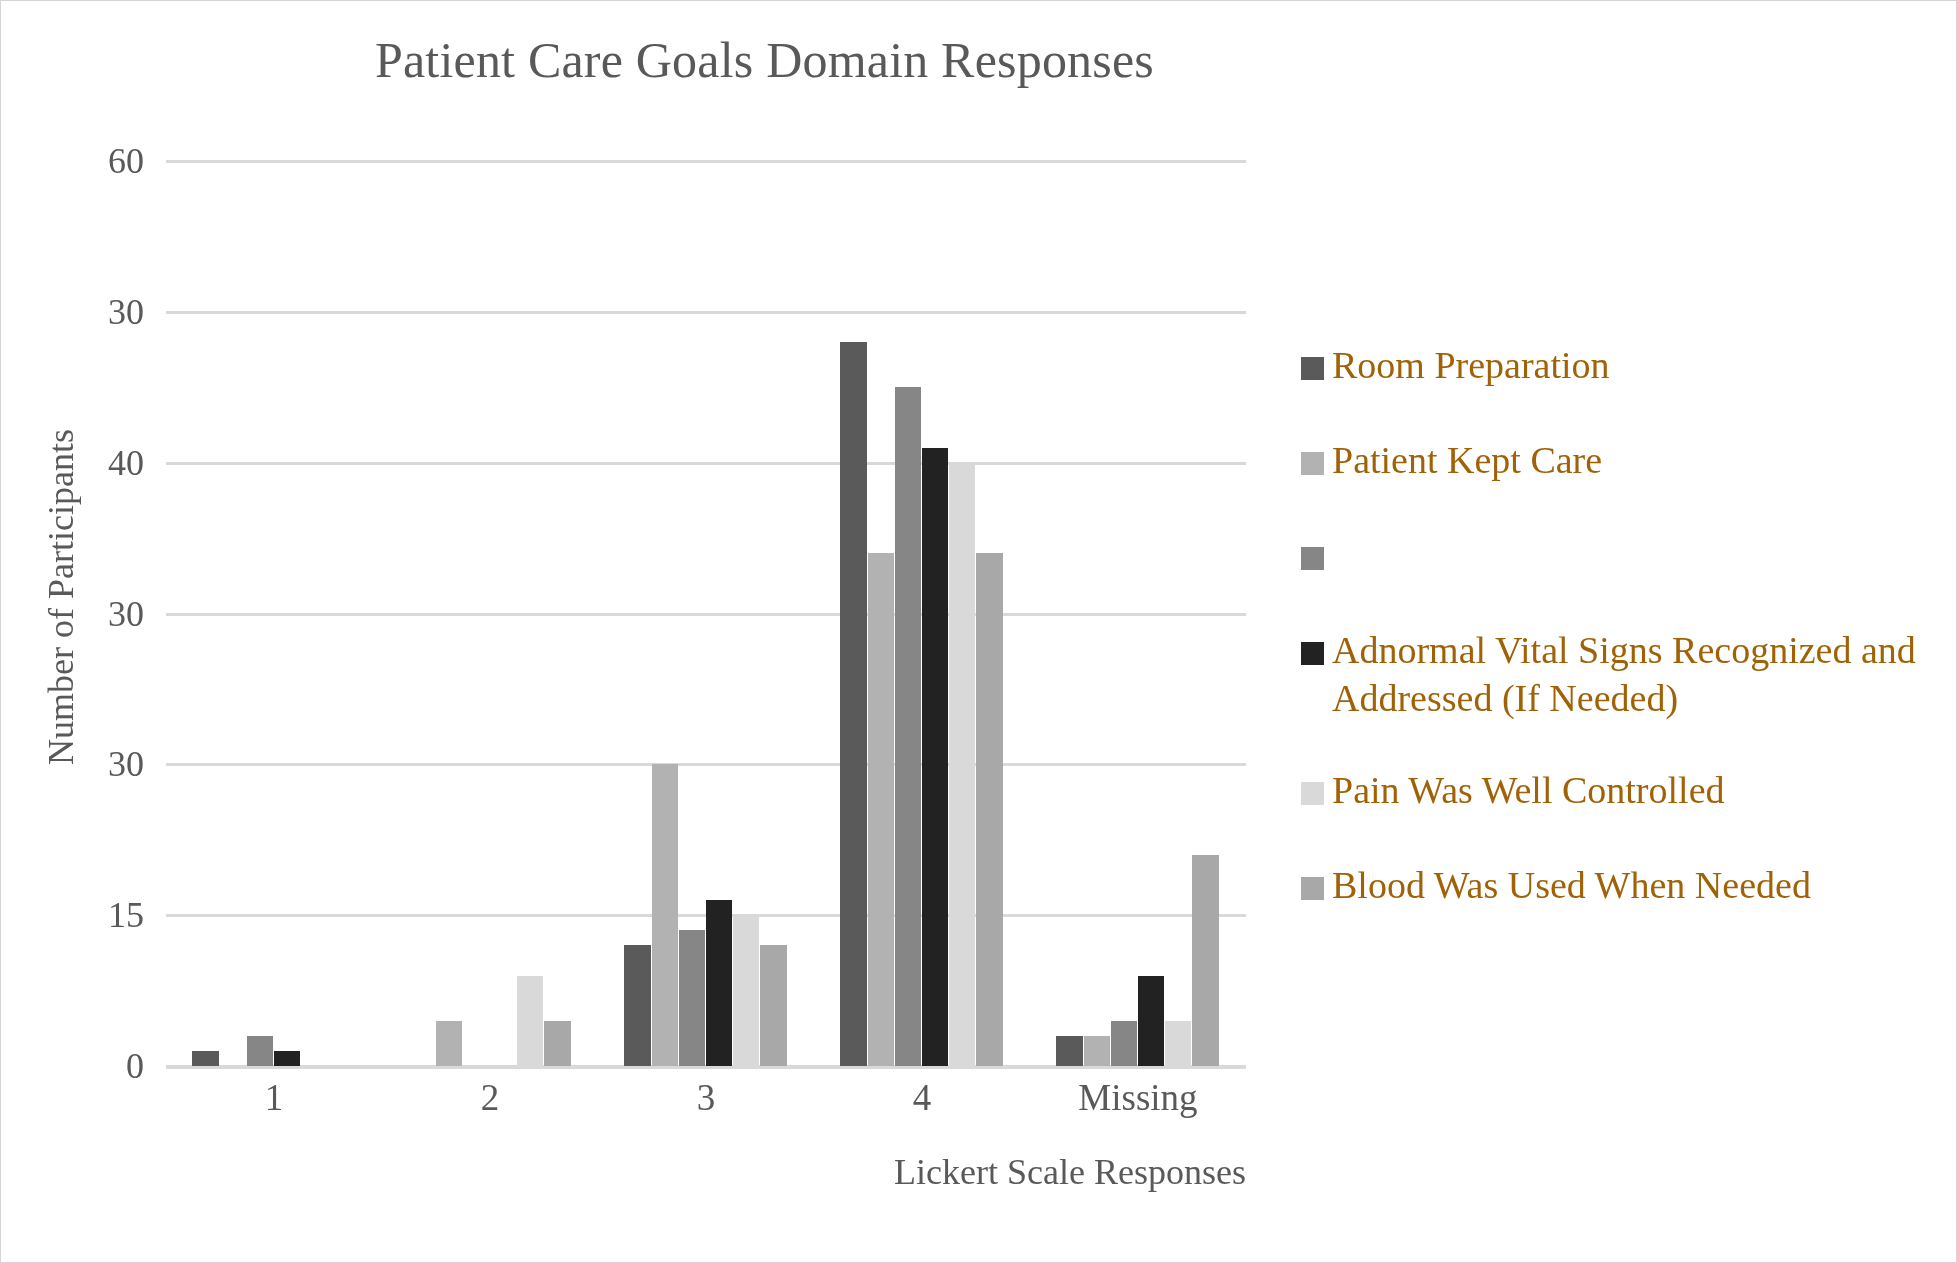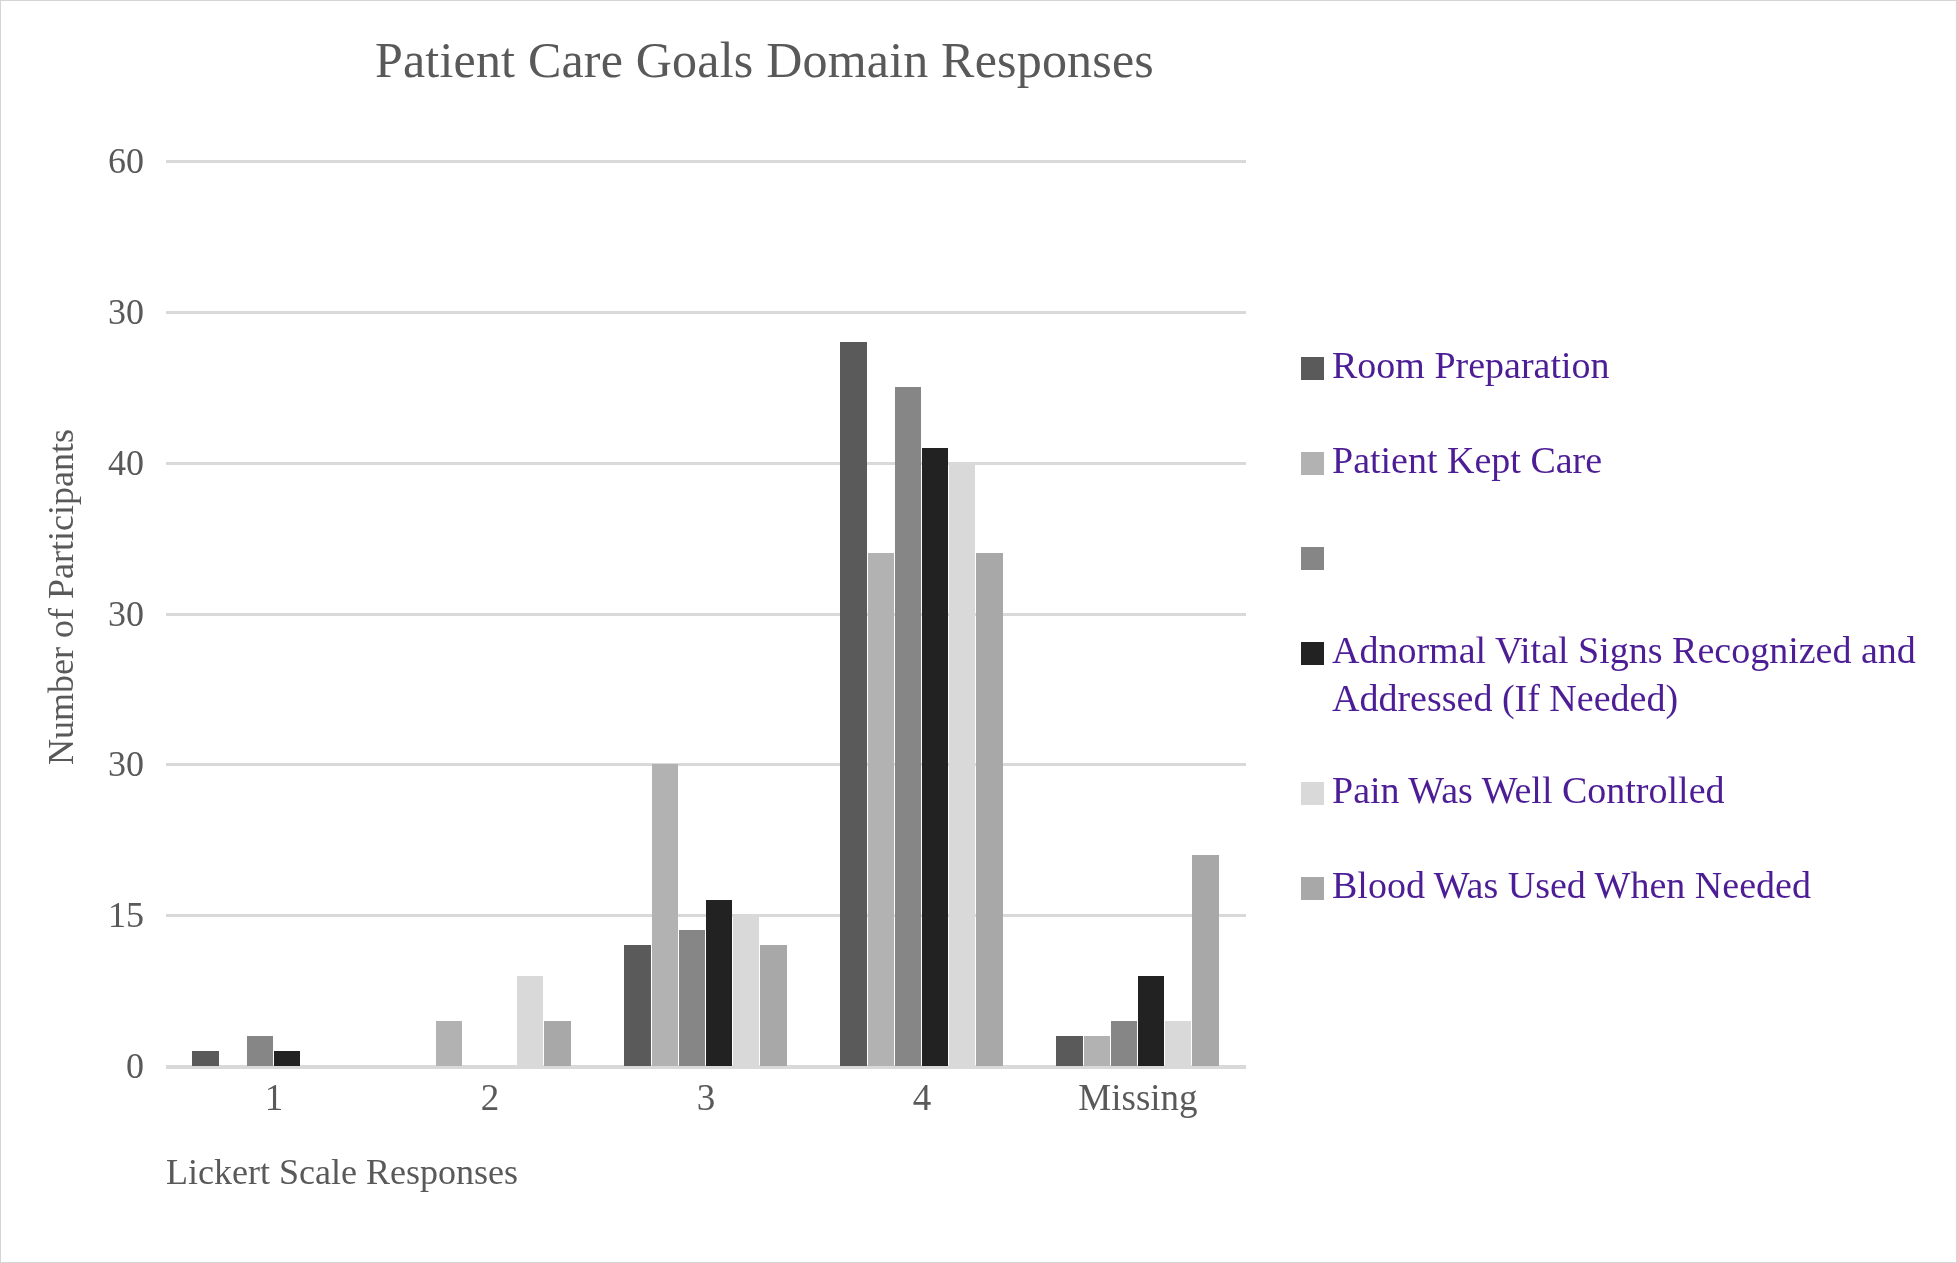--- a/index.html
+++ b/index.html
@@ -51,21 +51,21 @@
     transform-origin: center center;
     white-space: nowrap;
   }
 
   
   .xlabel {
     position: absolute;
     left: 165px;
     top: 1150px;
     width: 1080px;
-    text-align: left;
+    text-align: right;
     font-size: 36px;
     color: #595959;
     white-space: nowrap;
   }
 
   
   #plot {
     position: absolute;
     left: 165px;
     top: 160px;
@@ -133,21 +133,21 @@
   .legend-swatch {
     width: 23px;
     height: 23px;
     flex: 0 0 23px;
     margin-top: 16px;
     margin-right: 8px;
   }
   .legend-label {
     font-size: 38px;
     line-height: 48px;
-    color: #4c1d95;
+    color: #a16207;
   }
 </style>
 </head>
 <body>
 
 <div id="screen">
 
   <div class="chart-title">
     <span class="chart-title-inner">Patient Care Goals Domain Responses</span>
   </div>

